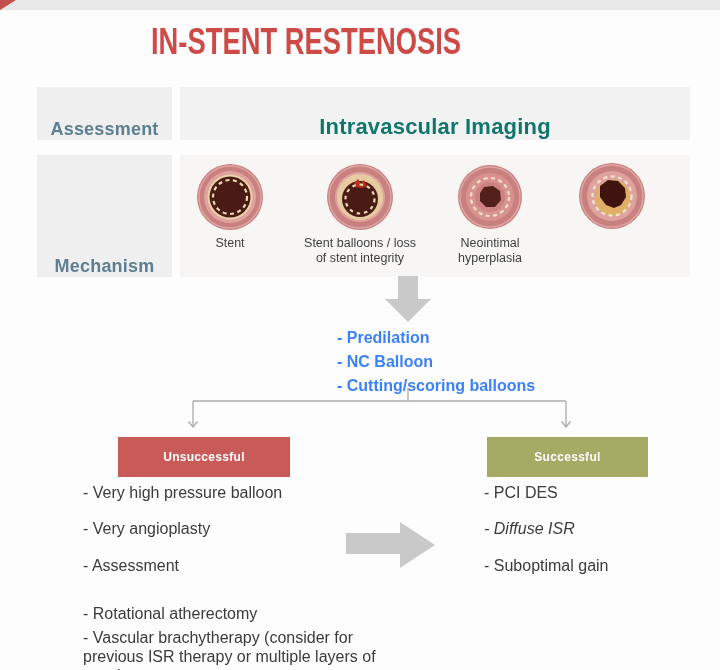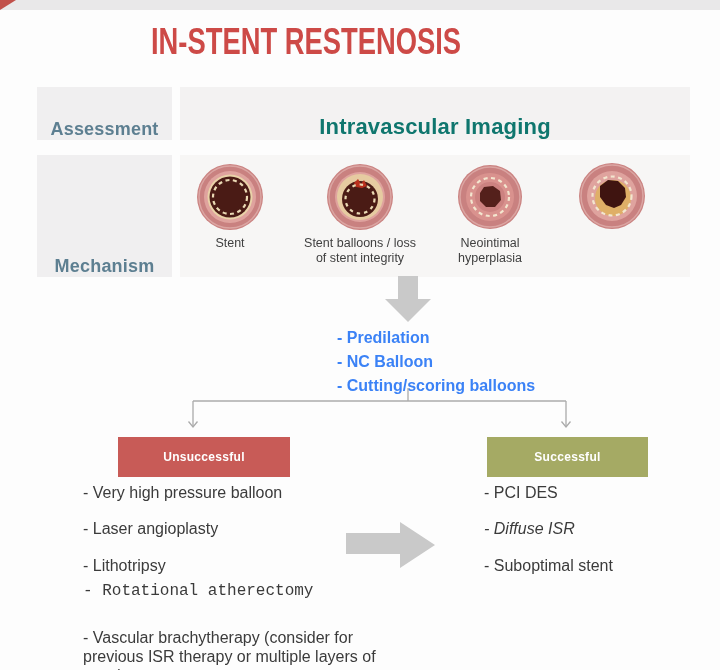--- a/index.html
+++ b/index.html
@@ -68,21 +68,21 @@
     display:flex;align-items:center;justify-content:center;
     color:#ffffff;font-size:12px;font-weight:bold;letter-spacing:0.3px;
   }
   .box-unsuccessful{left:118px;width:172px;background:var(--box-red);}
   .box-successful{left:487px;width:161px;background:var(--box-green);}
   .outcome-item{
     position:absolute;font-size:16px;color:var(--text-dark);line-height:19px;
   }
   .ul-col .outcome-item{left:83px;width:312px;}
   .sl-col .outcome-item{left:478px;width:200px;margin-left:6px;}
-  .u0{top:483px;} .u1{top:519px;} .u2{top:556px;} .u3{top:582px;font-family:Liberation Mono, monospace;} .u4{top:628px;}
+  .u0{top:483px;} .u1{top:519px;} .u2{top:556px;} .u3{top:604px;} .u4{top:628px;}
   .s0{top:483px;} .s1{top:519px;font-style:italic;} .s2{top:556px;}
 </style>
 </head>
 <body>
 
 <div class="canvas">
 
   <div class="top-strip"></div>
   <svg class="corner-mark" width="18" height="12">
     <polygon points="0,0 16,0 0,10" fill="#c1504a"></polygon>
@@ -176,29 +176,29 @@
 
   <div class="outcome-box box-unsuccessful">
     <span>Unsuccessful</span>
   </div>
   <div class="outcome-box box-successful">
     <span>Successful</span>
   </div>
 
   <div class="ul-col">
     <div class="outcome-item u0">- Very high pressure balloon</div>
-    <div class="outcome-item u1">- Laser angioplasty</div>
-    <div class="outcome-item u2">- Lithotripsy</div>
+    <div class="outcome-item u1">- Very angioplasty</div>
+    <div class="outcome-item u2">- Assessment</div>
     <div class="outcome-item u3">- Rotational atherectomy</div>
     <div class="outcome-item u4">- Vascular brachytherapy (consider for previous ISR therapy or multiple layers of stent)</div>
   </div>
 
   <div class="sl-col">
     <div class="outcome-item s0">- PCI DES</div>
     <div class="outcome-item s1">- Diffuse ISR</div>
-    <div class="outcome-item s2">- Suboptimal stent</div>
+    <div class="outcome-item s2">- Suboptimal gain</div>
   </div>
 
   <svg class="block-arrow right-arrow" width="95" height="55">
     <polygon points="3,15 57,15 57,4 92,27 57,50 57,36 3,36" fill="#c9c9c9"></polygon>
   </svg>
 
 </div>
 
 </body></html>

